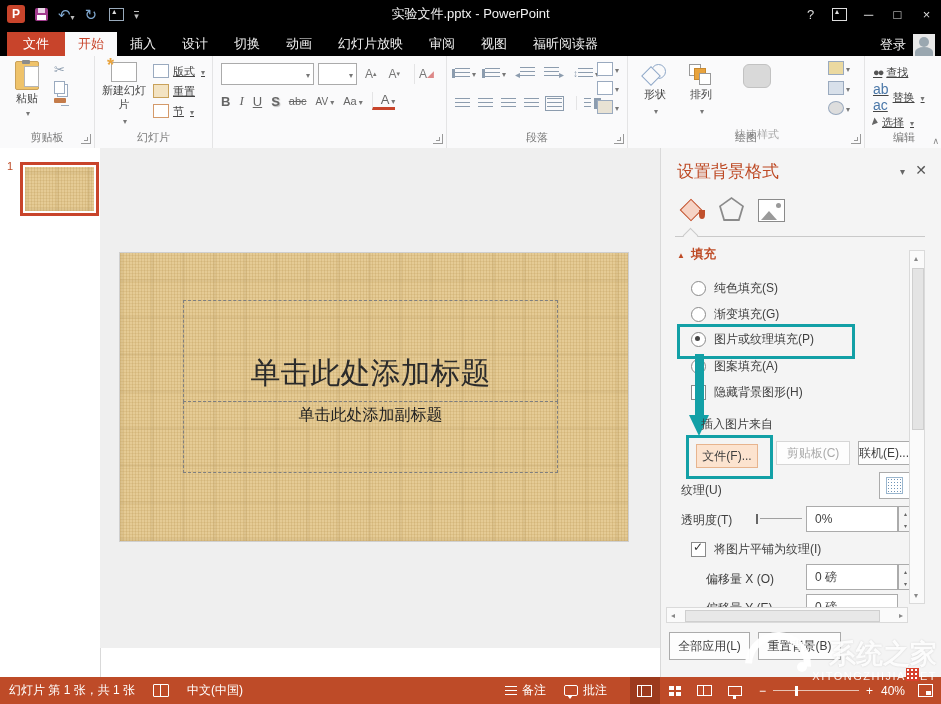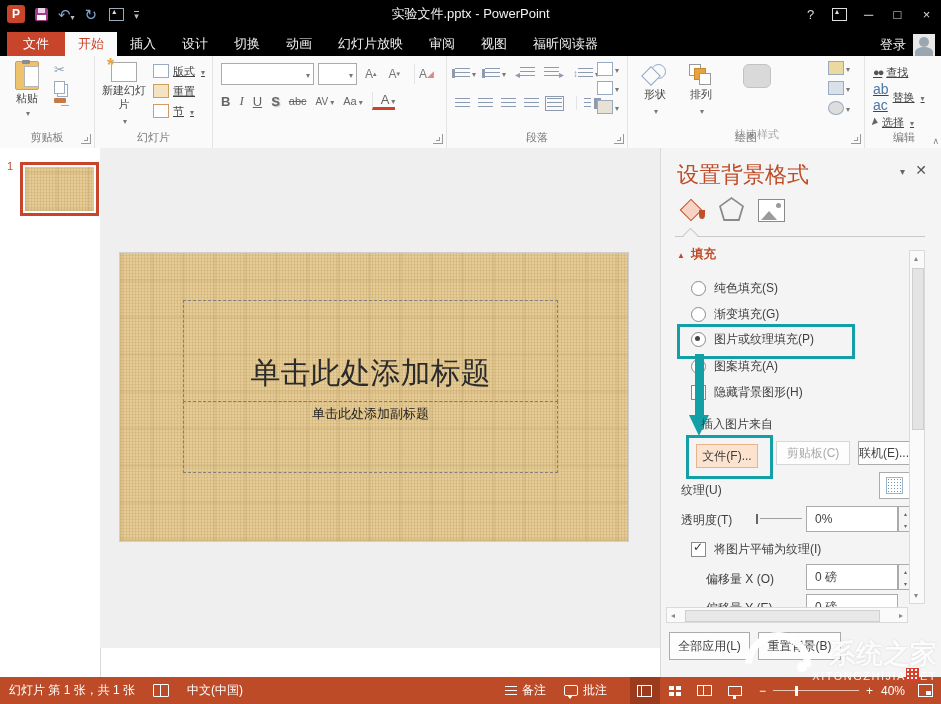--- a/index.html
+++ b/index.html
@@ -68,26 +68,26 @@
   .texture{background-color:#E5CB95;background-image:
      repeating-linear-gradient(90deg,rgba(186,150,82,.25) 0 1px,transparent 1px 3px),
      repeating-linear-gradient(0deg,rgba(186,150,82,.20) 0 1px,transparent 1px 3px),
      repeating-linear-gradient(90deg,rgba(120,90,40,.08) 0 3px,transparent 3px 31px),
      repeating-linear-gradient(0deg,rgba(120,90,40,.07) 0 3px,transparent 3px 37px);}
   .editor{position:absolute;left:100px;top:148px;width:560px;height:500px;background:#EFEFEF;}
   .slide{position:absolute;left:20px;top:105px;width:508px;height:288px;box-shadow:0 0 0 1px #CFCFCF;}
   .ph{position:absolute;left:63px;width:375px;border:1px dashed #7F7F7F;box-sizing:border-box;}
   .ph-title{top:47px;height:102px;display:flex;align-items:flex-end;justify-content:center;padding-bottom:7px;
             font-family:"Liberation Serif","DejaVu Serif",serif;font-size:30px;color:#2b2b2b;}
-  .ph-sub{top:148px;height:72px;display:flex;align-items:flex-start;justify-content:center;padding-top:3px;font-size:13px;color:#222;}
+  .ph-sub{top:148px;height:72px;display:flex;align-items:flex-start;justify-content:center;padding-top:3px;font-size:16px;color:#222;}
   .notesbar{position:absolute;left:100px;top:648px;width:560px;height:29px;background:#EFEFEF;border-top:1px solid #D9D9D9;display:flex;align-items:center;color:#8A8A8A;padding-left:14px;box-sizing:border-box;}
 
   
   .pane{position:absolute;left:660px;top:148px;width:281px;height:530px;background:#F4F4F4;border-left:1px solid #D9D9D9;box-sizing:border-box;font-size:12px;color:#3F3F3F;}
-  .pane-title{position:absolute;left:16px;top:12px;font-size:22px;color:#BE4B26;}
+  .pane-title{position:absolute;left:16px;top:12px;font-size:17px;color:#BE4B26;}
   .pane-caret{position:absolute;right:36px;top:18px;color:#666;font-size:10px;}
   .pane-x{position:absolute;right:14px;top:14px;color:#555;font-size:14px;}
   .bucket-ic{position:absolute;left:18px;top:50px;width:26px;height:24px;}
   .bucket-ic .b{position:absolute;left:4px;top:4px;width:14px;height:14px;background:#F6D3C5;border:1px solid #C0502C;transform:rotate(45deg);}
   .bucket-ic .s{position:absolute;right:0;top:12px;width:6px;height:9px;background:#C0502C;border-radius:0 0 60% 60%;}
   .pent-ic{position:absolute;left:58px;top:49px;width:25px;height:24px;background:#8A8A8A;clip-path:polygon(50% 0,100% 38%,82% 100%,18% 100%,0 38%);}
   .pent-ic i{position:absolute;left:2px;top:2px;width:21px;height:20px;background:#F4F4F4;clip-path:polygon(50% 0,100% 38%,82% 100%,18% 100%,0 38%);}
   .img-ic{position:absolute;left:97px;top:51px;width:25px;height:21px;border:1px solid #8A8A8A;background:#fff;}
   .img-ic:before{content:"";position:absolute;left:2px;bottom:1px;border-left:8px solid transparent;border-right:8px solid transparent;border-bottom:9px solid #9a9a9a;}
   .img-ic:after{content:"";position:absolute;right:3px;top:3px;width:5px;height:5px;border-radius:50%;background:#9a9a9a;}

